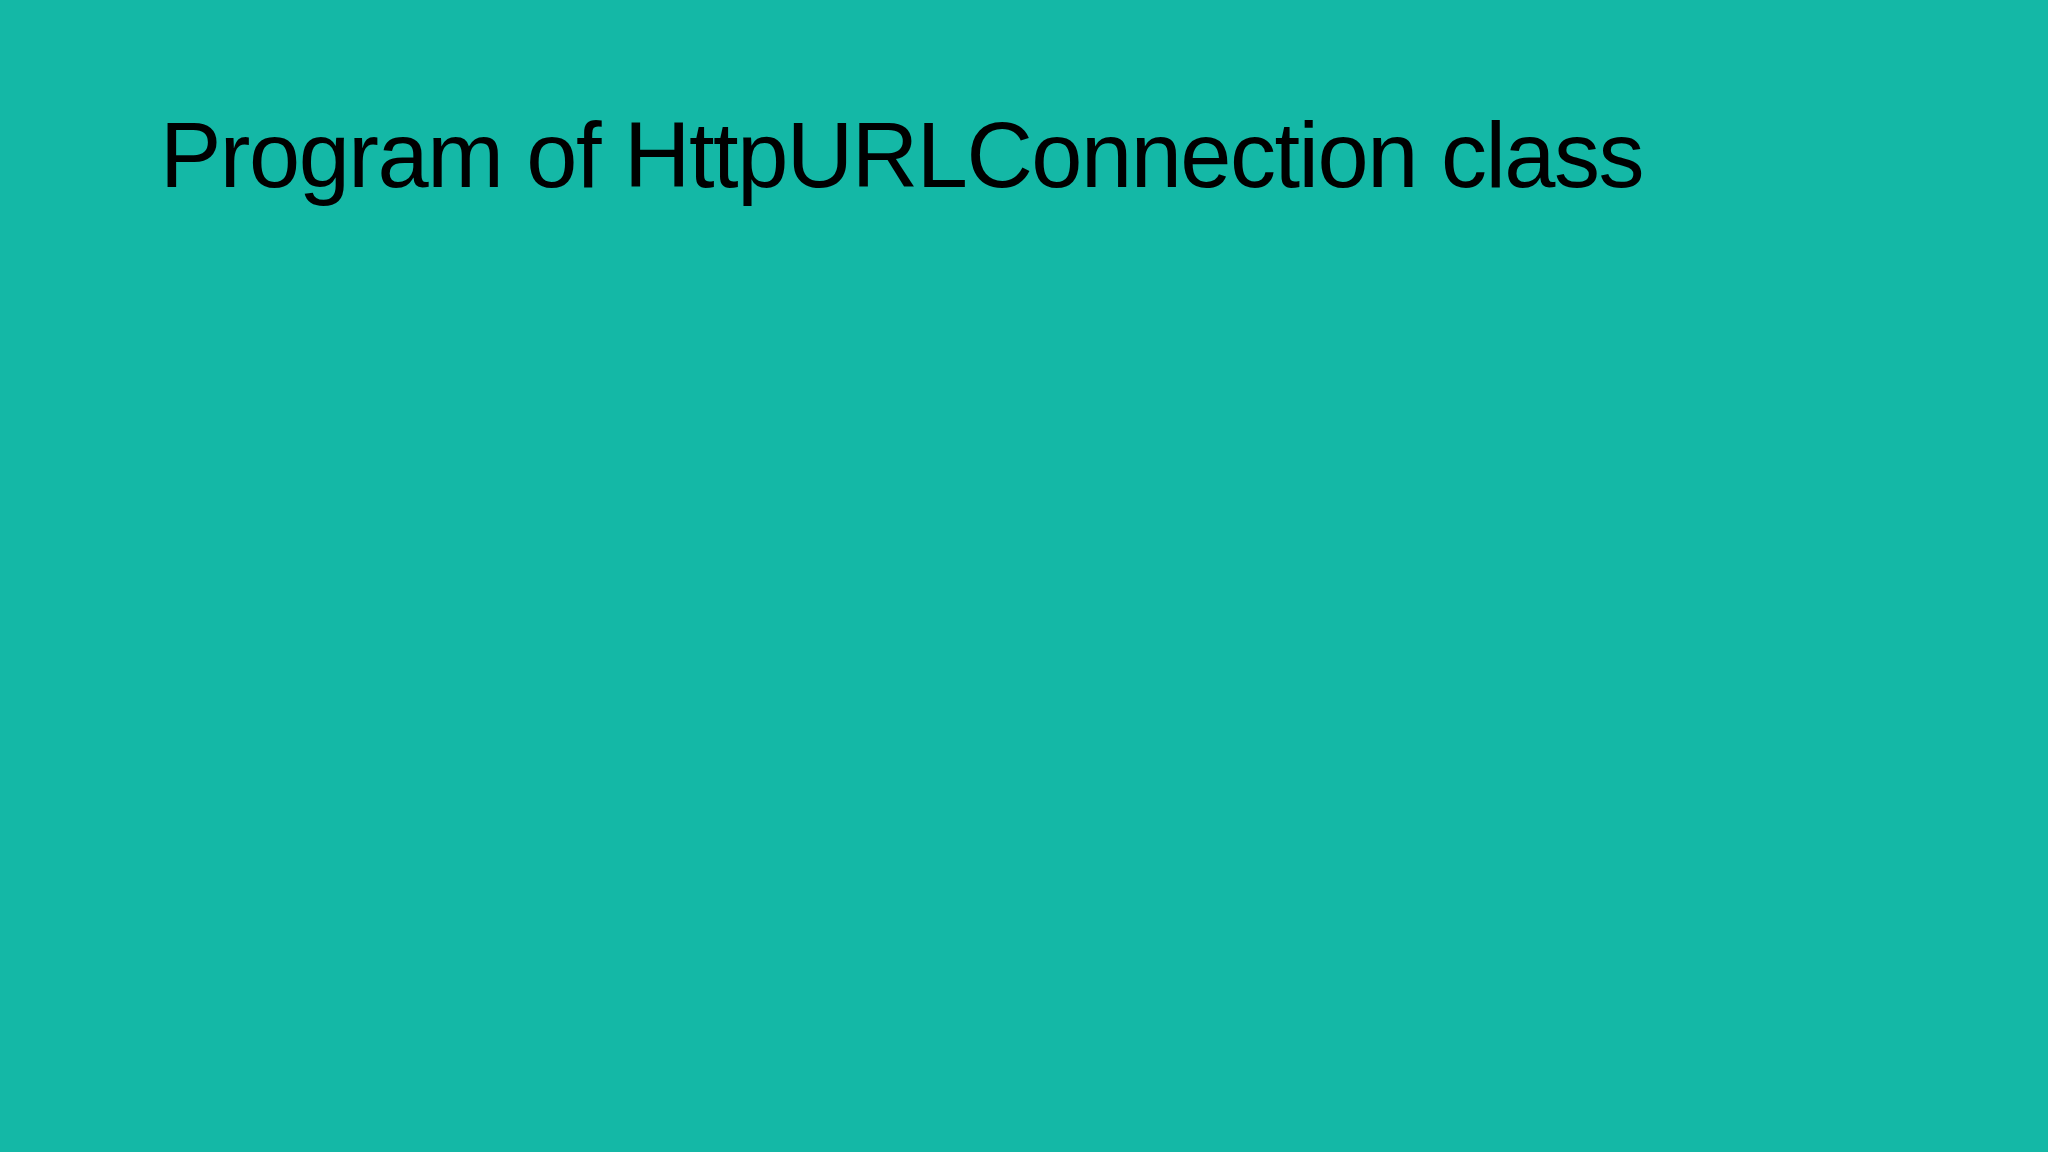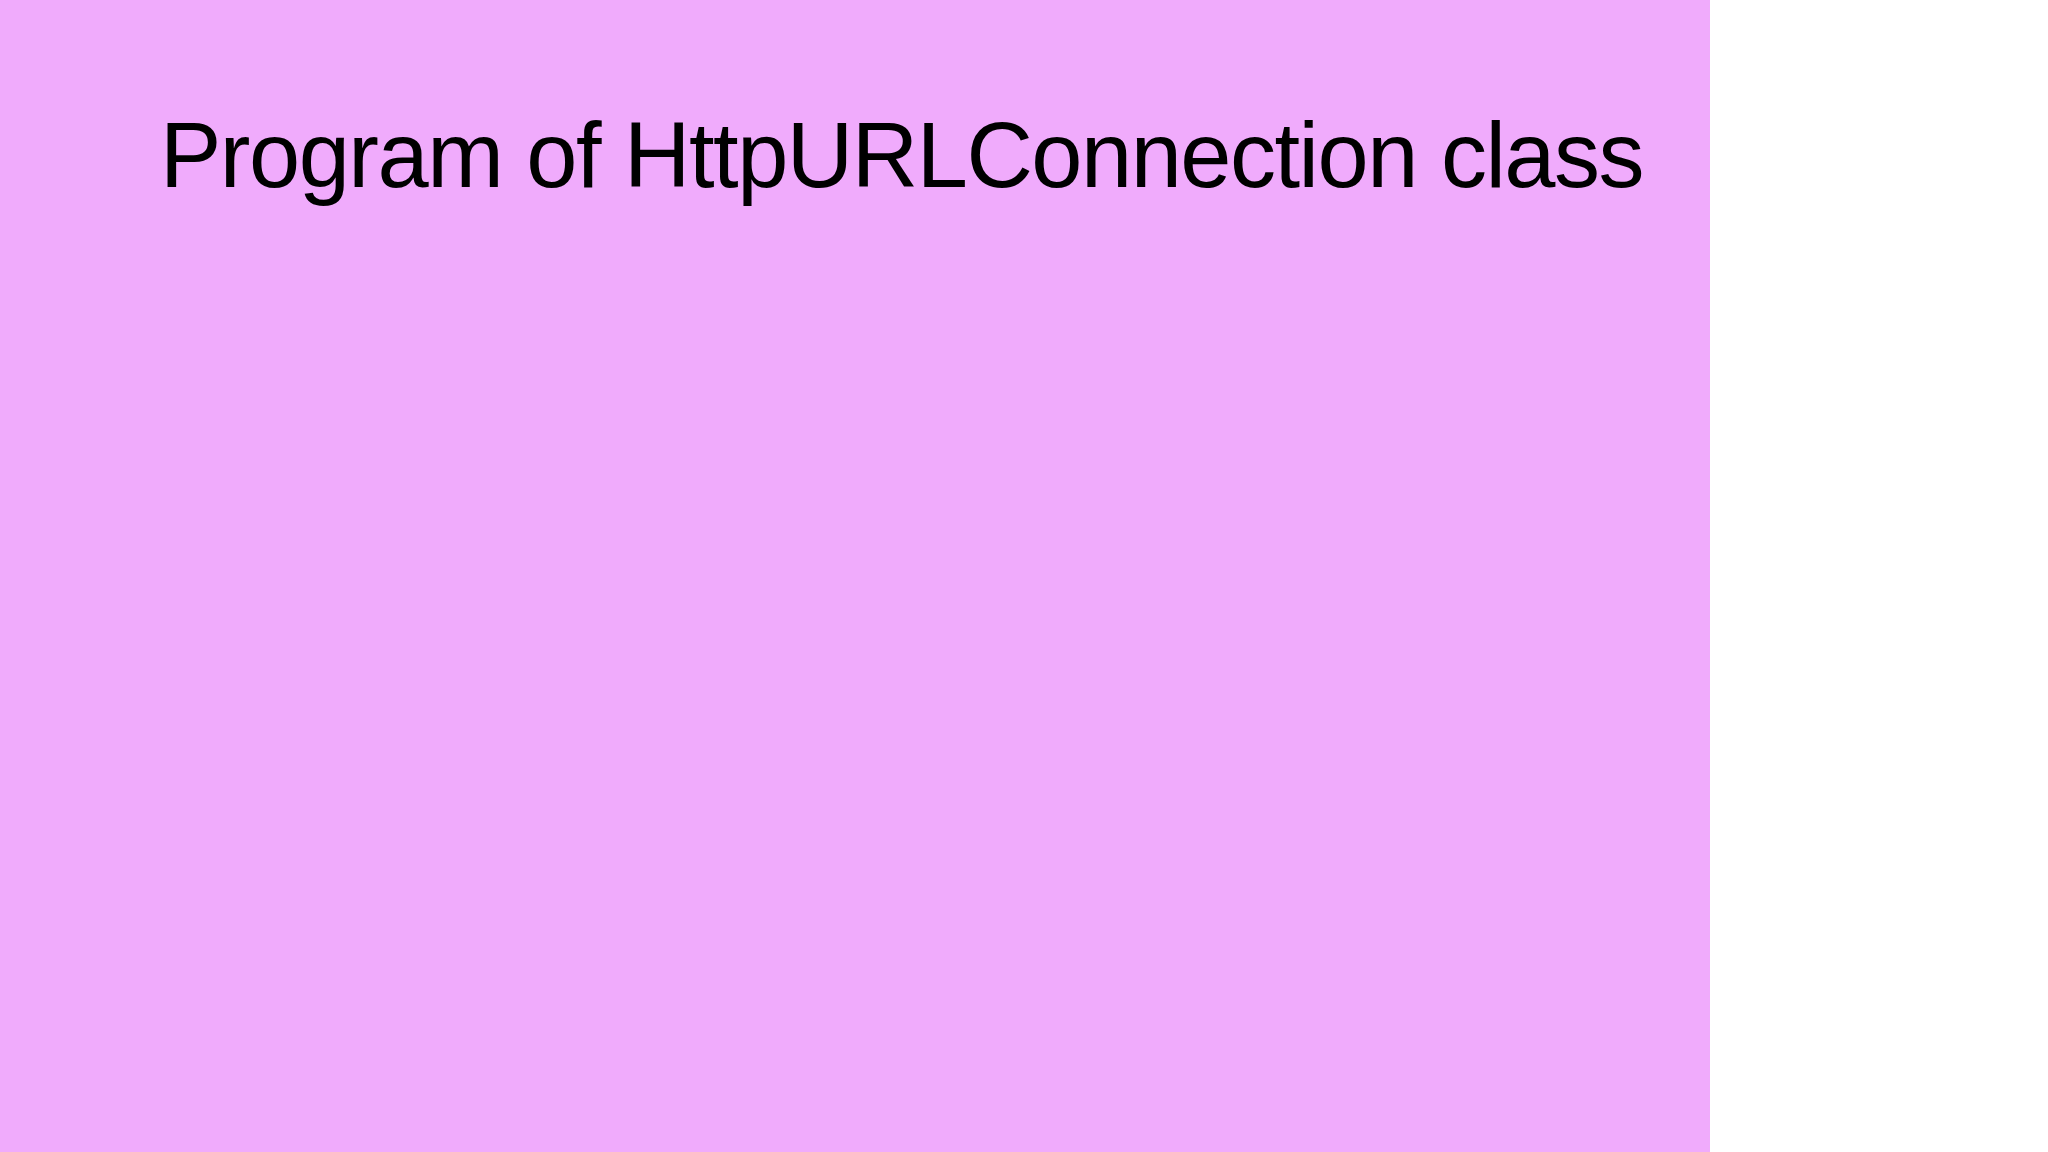--- a/index.html
+++ b/index.html
@@ -2,23 +2,23 @@
 <html><head>
 <meta charset="utf-8">
 <style>
   html, body {
     margin: 0;
     padding: 0;
     background: #ffffff;
   }
   .slide {
     position: relative;
-    width: 1710px;
+    width: 2048px;
     height: 1152px;
-    background: #f0abfc;
+    background: #14b8a6;
     overflow: hidden;
     font-family: "Liberation Sans", sans-serif;
   }
   .slide-title {
     position: absolute;
     left: 160px;
     top: 98px;
     margin: 0;
     font-family: "Liberation Sans", "DejaVu Sans", sans-serif;
     font-size: 92px;

